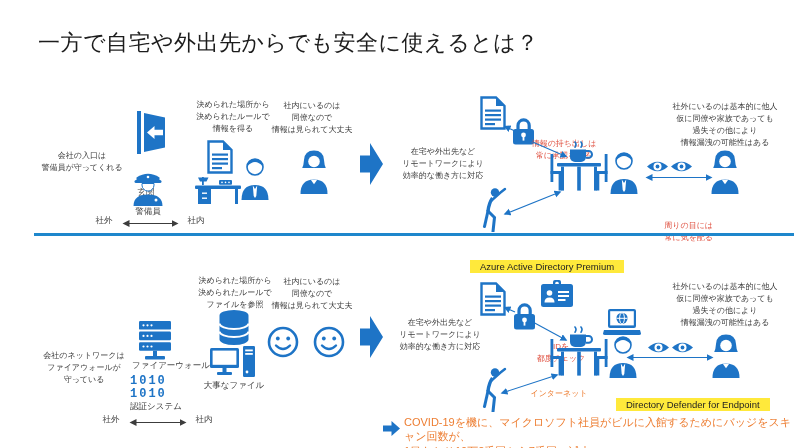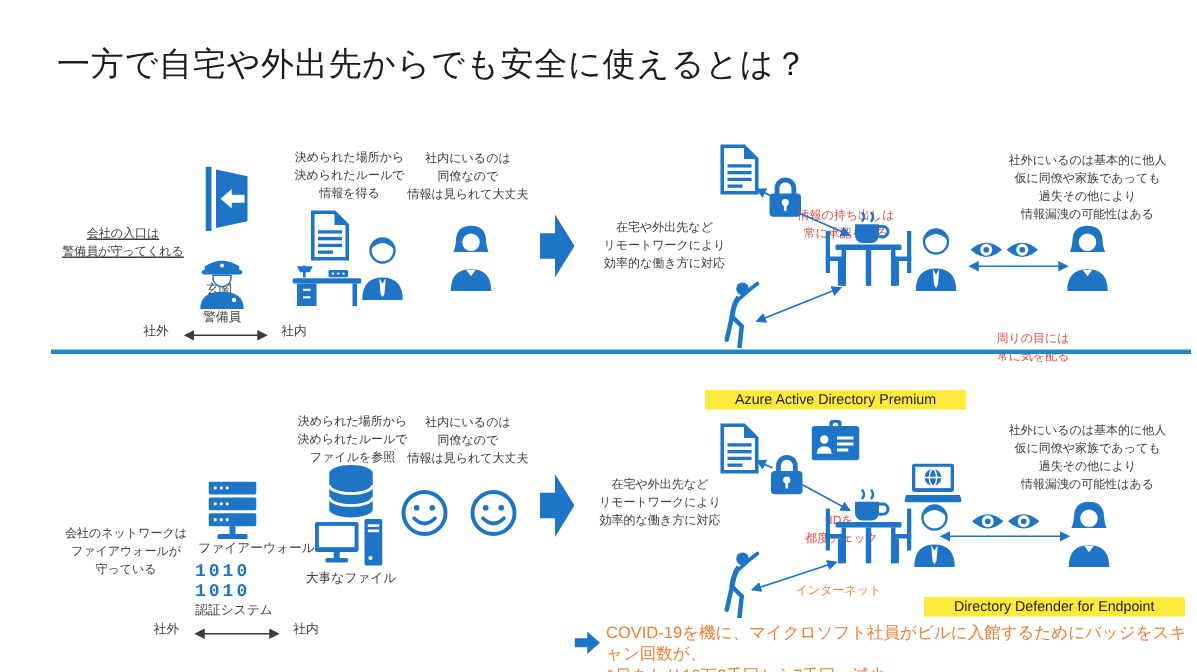--- a/index.html
+++ b/index.html
@@ -8,21 +8,21 @@
   }
   html,body{margin:0;padding:0;background:#fff;}
   body{font-family:"Liberation Sans","DejaVu Sans",sans-serif;}
   .stage{position:relative;width:798px;height:448px;background:#fff;overflow:hidden;}
   .abs{position:absolute;}
   .title{position:absolute;font-size:22px;color:#1c1c1c;letter-spacing:.5px;white-space:nowrap;}
   .note{position:absolute;font-size:8px;line-height:1.5;text-align:center;color:var(--text-dark);white-space:pre-line;}
   .red{color:var(--note-red);margin-top:36px;}
   .org{color:var(--note-orange);}
   .lbl{position:absolute;font-size:8.5px;line-height:1.3;text-align:center;color:var(--text-dark);white-space:pre-line;}
-  .hl{position:absolute;font-size:9.5px;color:#222;background:var(--highlight-yellow);padding:1px 20px;white-space:nowrap;}
+  .hl{position:absolute;font-size:9.5px;color:#222;background:var(--highlight-yellow);padding:1px 10px;white-space:nowrap;}
   .code{position:absolute;font-size:12px;font-weight:bold;letter-spacing:2px;line-height:1.05;color:var(--icon-blue);white-space:pre-line;font-family:"Liberation Mono","DejaVu Sans Mono",monospace;}
   .divider{position:absolute;background:var(--divider-blue);}
   .footer-note{position:absolute;font-size:11px;line-height:1.3;color:var(--note-orange);white-space:pre-line;}
   .fb{fill:var(--icon-blue);} .fw{fill:#fff;} .fk{fill:var(--text-dark);}
   .sb{stroke:var(--icon-blue);} .sw{stroke:#fff;} .nf{fill:none;}
   .conn{position:absolute;overflow:visible;}
 </style>
 </head>
 <body>
 
@@ -196,21 +196,21 @@
     <g id="i-bullet">
       <path d="M0 4.5 h8.5 V0 L17 7.5 8.5 15 V10.5 H0 Z" class="fb"></path>
     </g>
   </defs>
 </svg>
 
 <div class="stage">
 
   <div class="title" style="left:38px;top:28px;">一方で自宅や外出先からでも安全に使えるとは？</div>
 
-  <div class="note" style="left:26px;top:150px;width:112px;text-decoration:underline;">会社の入口は
+  <div class="note" style="left:26px;top:150px;width:112px;">会社の入口は
 警備員が守ってくれる</div>
 
   <svg class="abs" style="left:137px;top:111px;" width="30" height="43" viewBox="0 0 30 43">
       <use href="#i-door"></use>
     </svg>
   <div class="lbl" style="left:122px;top:155px;width:48px;margin-top:32px;">玄関</div>
 
   <svg class="abs" style="left:132px;top:169px;" width="32" height="37" viewBox="0 0 32 37">
       <use href="#i-guard"></use>
     </svg>

